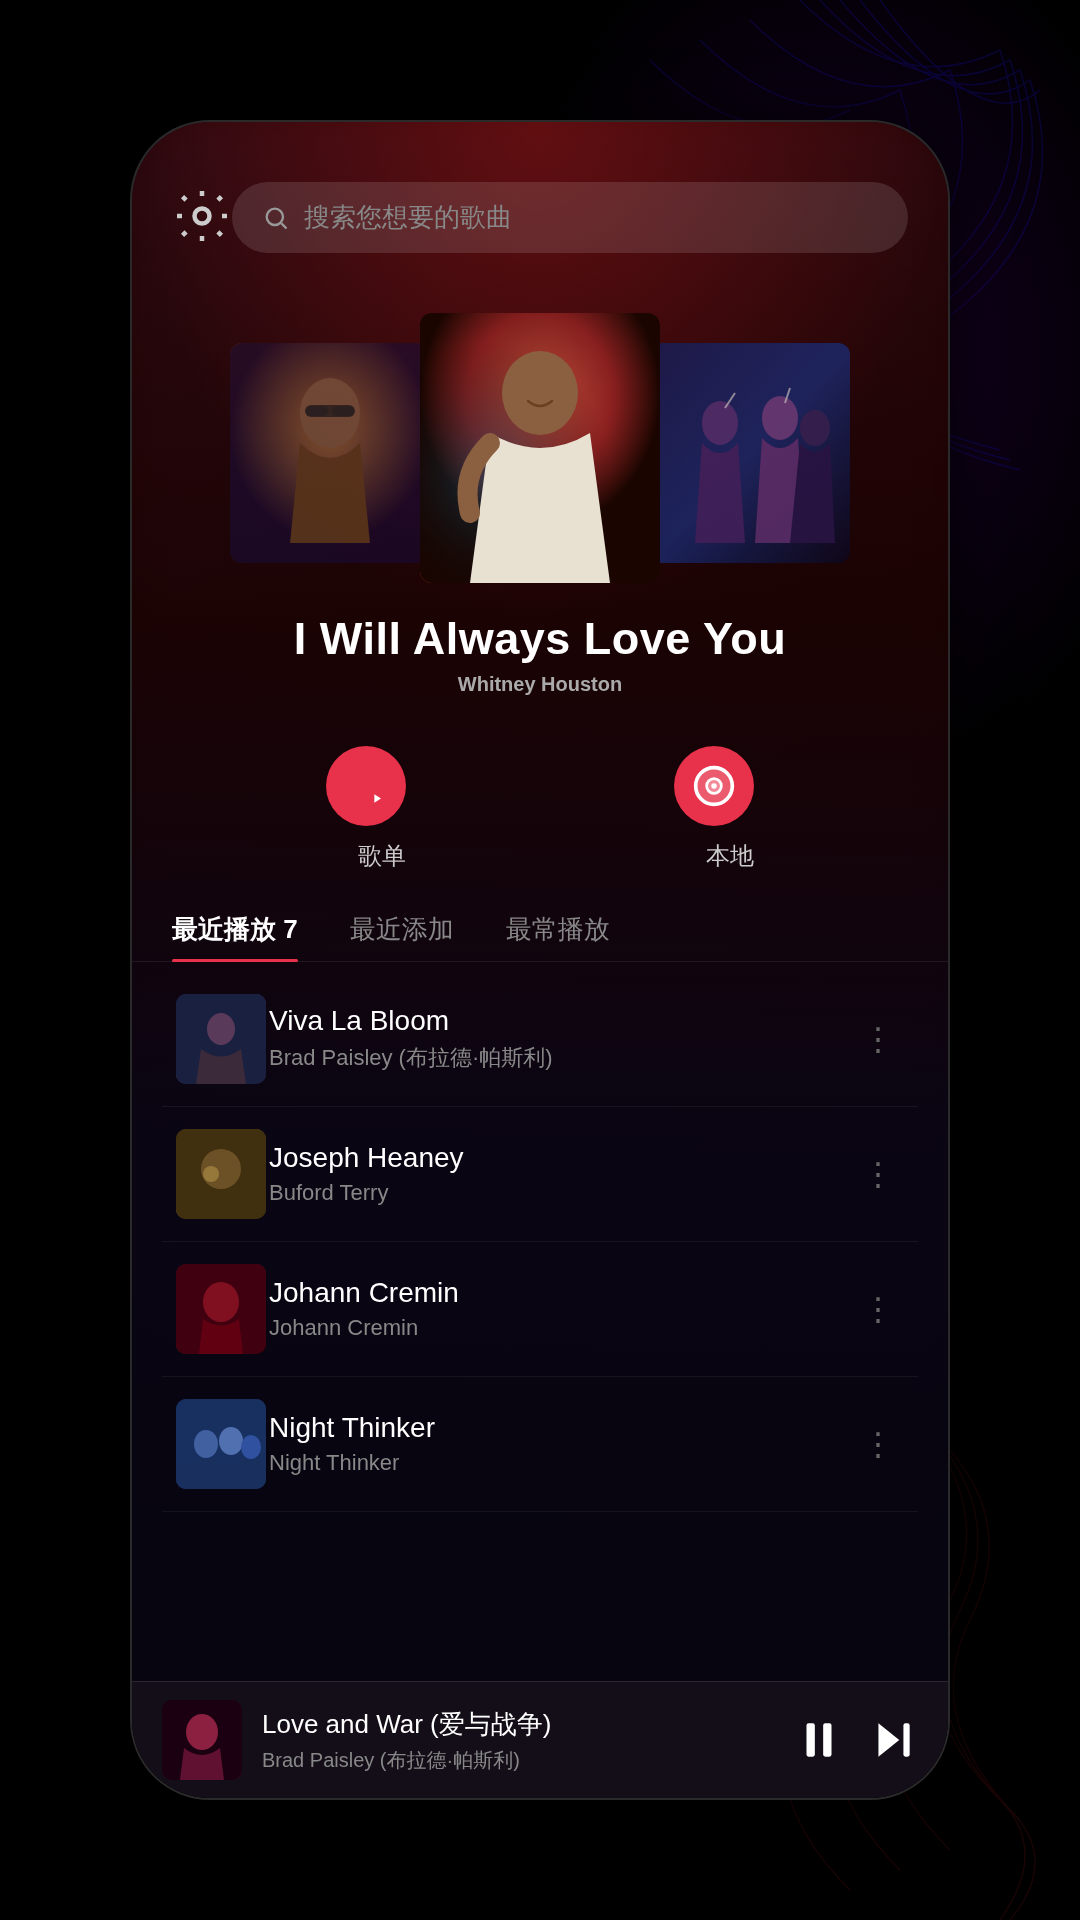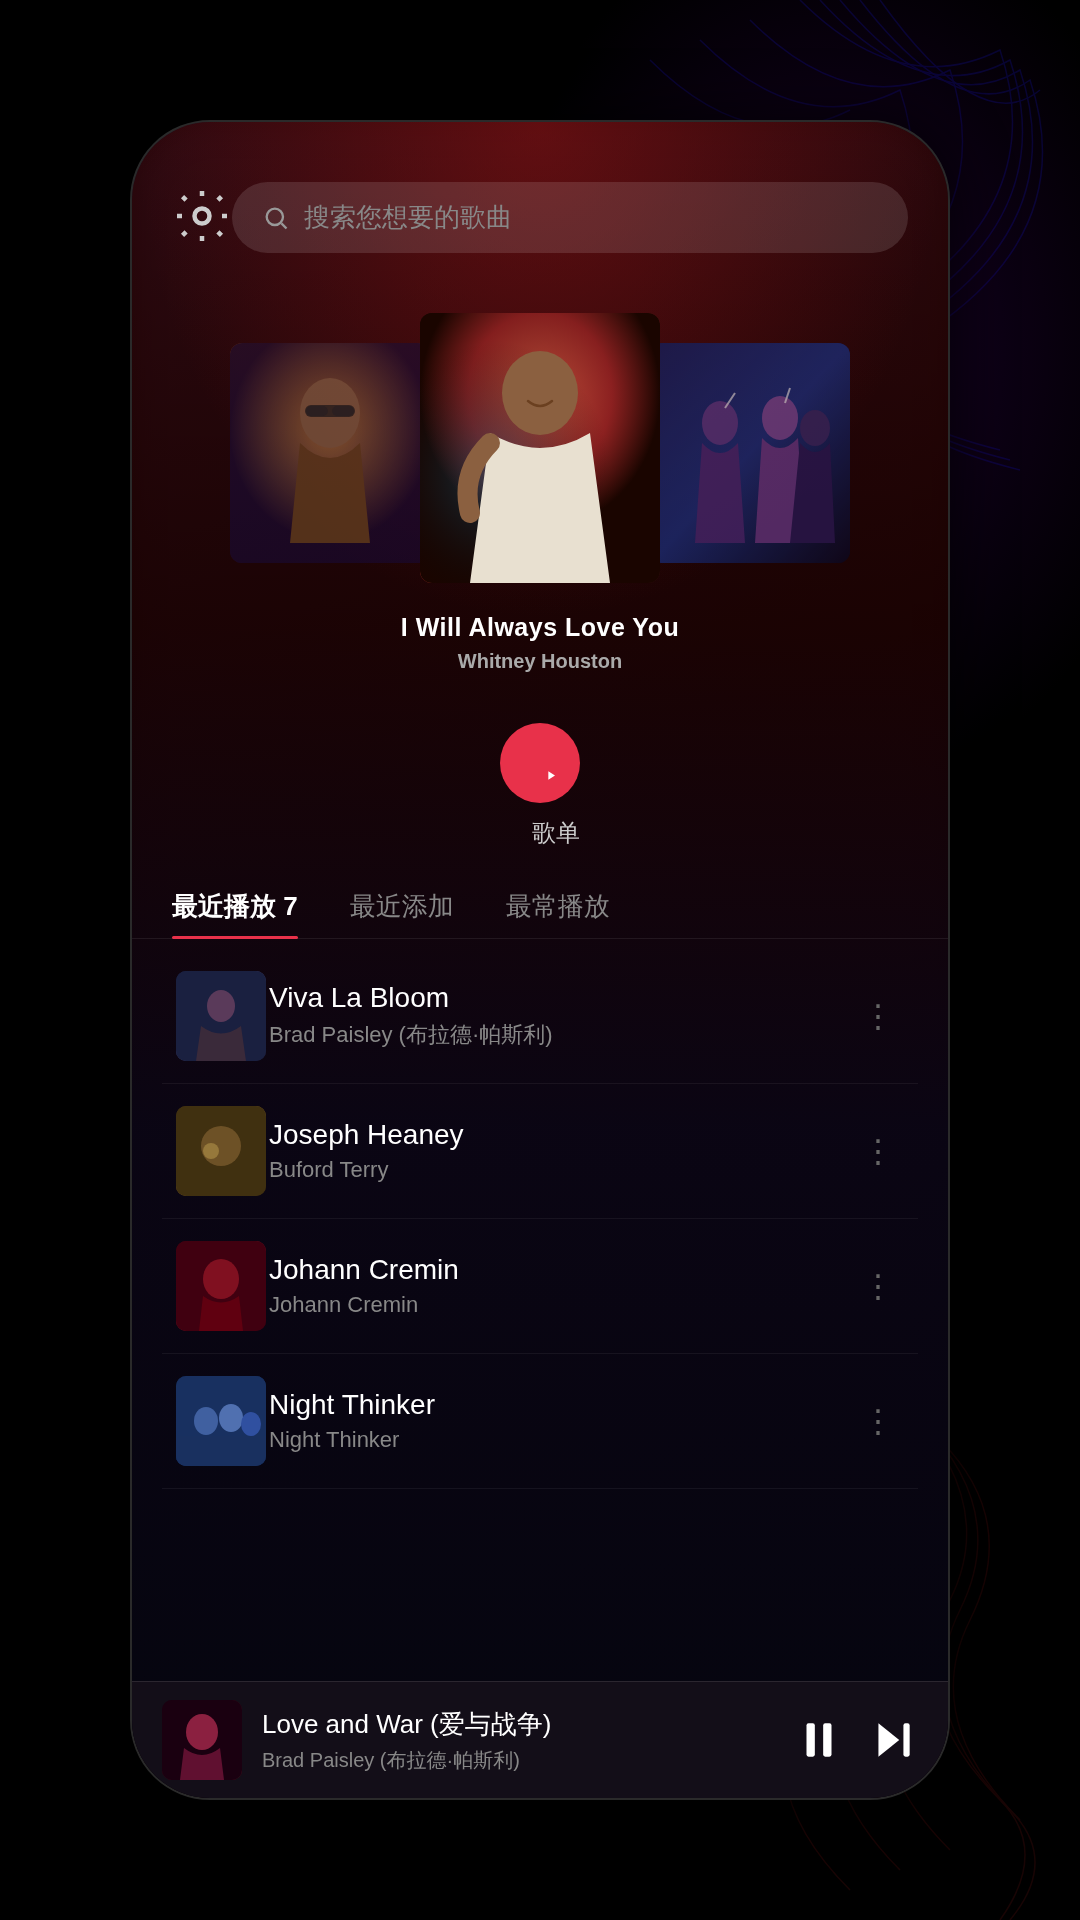--- a/index.html
+++ b/index.html
@@ -159,21 +159,21 @@
       background: linear-gradient(160deg, #0a0a30 0%, #1a1a60 50%, #0a0820 100%);
     }
 
     
     .now-playing {
       text-align: center;
       padding: 20px 40px 10px;
     }
     .now-playing-title {
       color: #fff;
-      font-size: 25px;
+      font-size: 45px;
       font-weight: 600;
       letter-spacing: 0.5px;
       margin-bottom: 8px;
     }
     .now-playing-artist {
       color: #aaa;
       font-size: 20px;
       font-weight: 700;
     }
 
@@ -470,20 +470,32 @@
 
     <div class="nav-icons">
       <div class="nav-item">
         <div class="nav-icon-circle">
           <svg width="40" height="40" viewBox="0 0 24 24" fill="white">
             <path d="M4 6h16M4 10h16M4 14h10M4 18h10M17 17v5l4-2.5z"></path>
           </svg>
         </div>
         <span class="nav-label">歌单</span>
       </div>
+      <div class="nav-item">
+        <div class="nav-icon-circle">
+          <svg width="44" height="44" viewBox="0 0 24 24">
+            <circle cx="12" cy="12" r="10" fill="white" opacity="0.2"></circle>
+            <circle cx="12" cy="12" r="10" fill="none" stroke="white" stroke-width="2"></circle>
+            <circle cx="12" cy="12" r="4" fill="white" opacity="0.3"></circle>
+            <circle cx="12" cy="12" r="4" fill="none" stroke="white" stroke-width="1.5"></circle>
+            <circle cx="12" cy="12" r="1.5" fill="white"></circle>
+          </svg>
+        </div>
+        <span class="nav-label">本地</span>
+      </div>
     </div>
 
     <div class="tabs">
       <div class="tab active">
         <span>最近播放</span>
         <span class="tab-count"> <span>7</span></span>
       </div>
       <div class="tab">
         <span>最近添加</span>
       </div>

